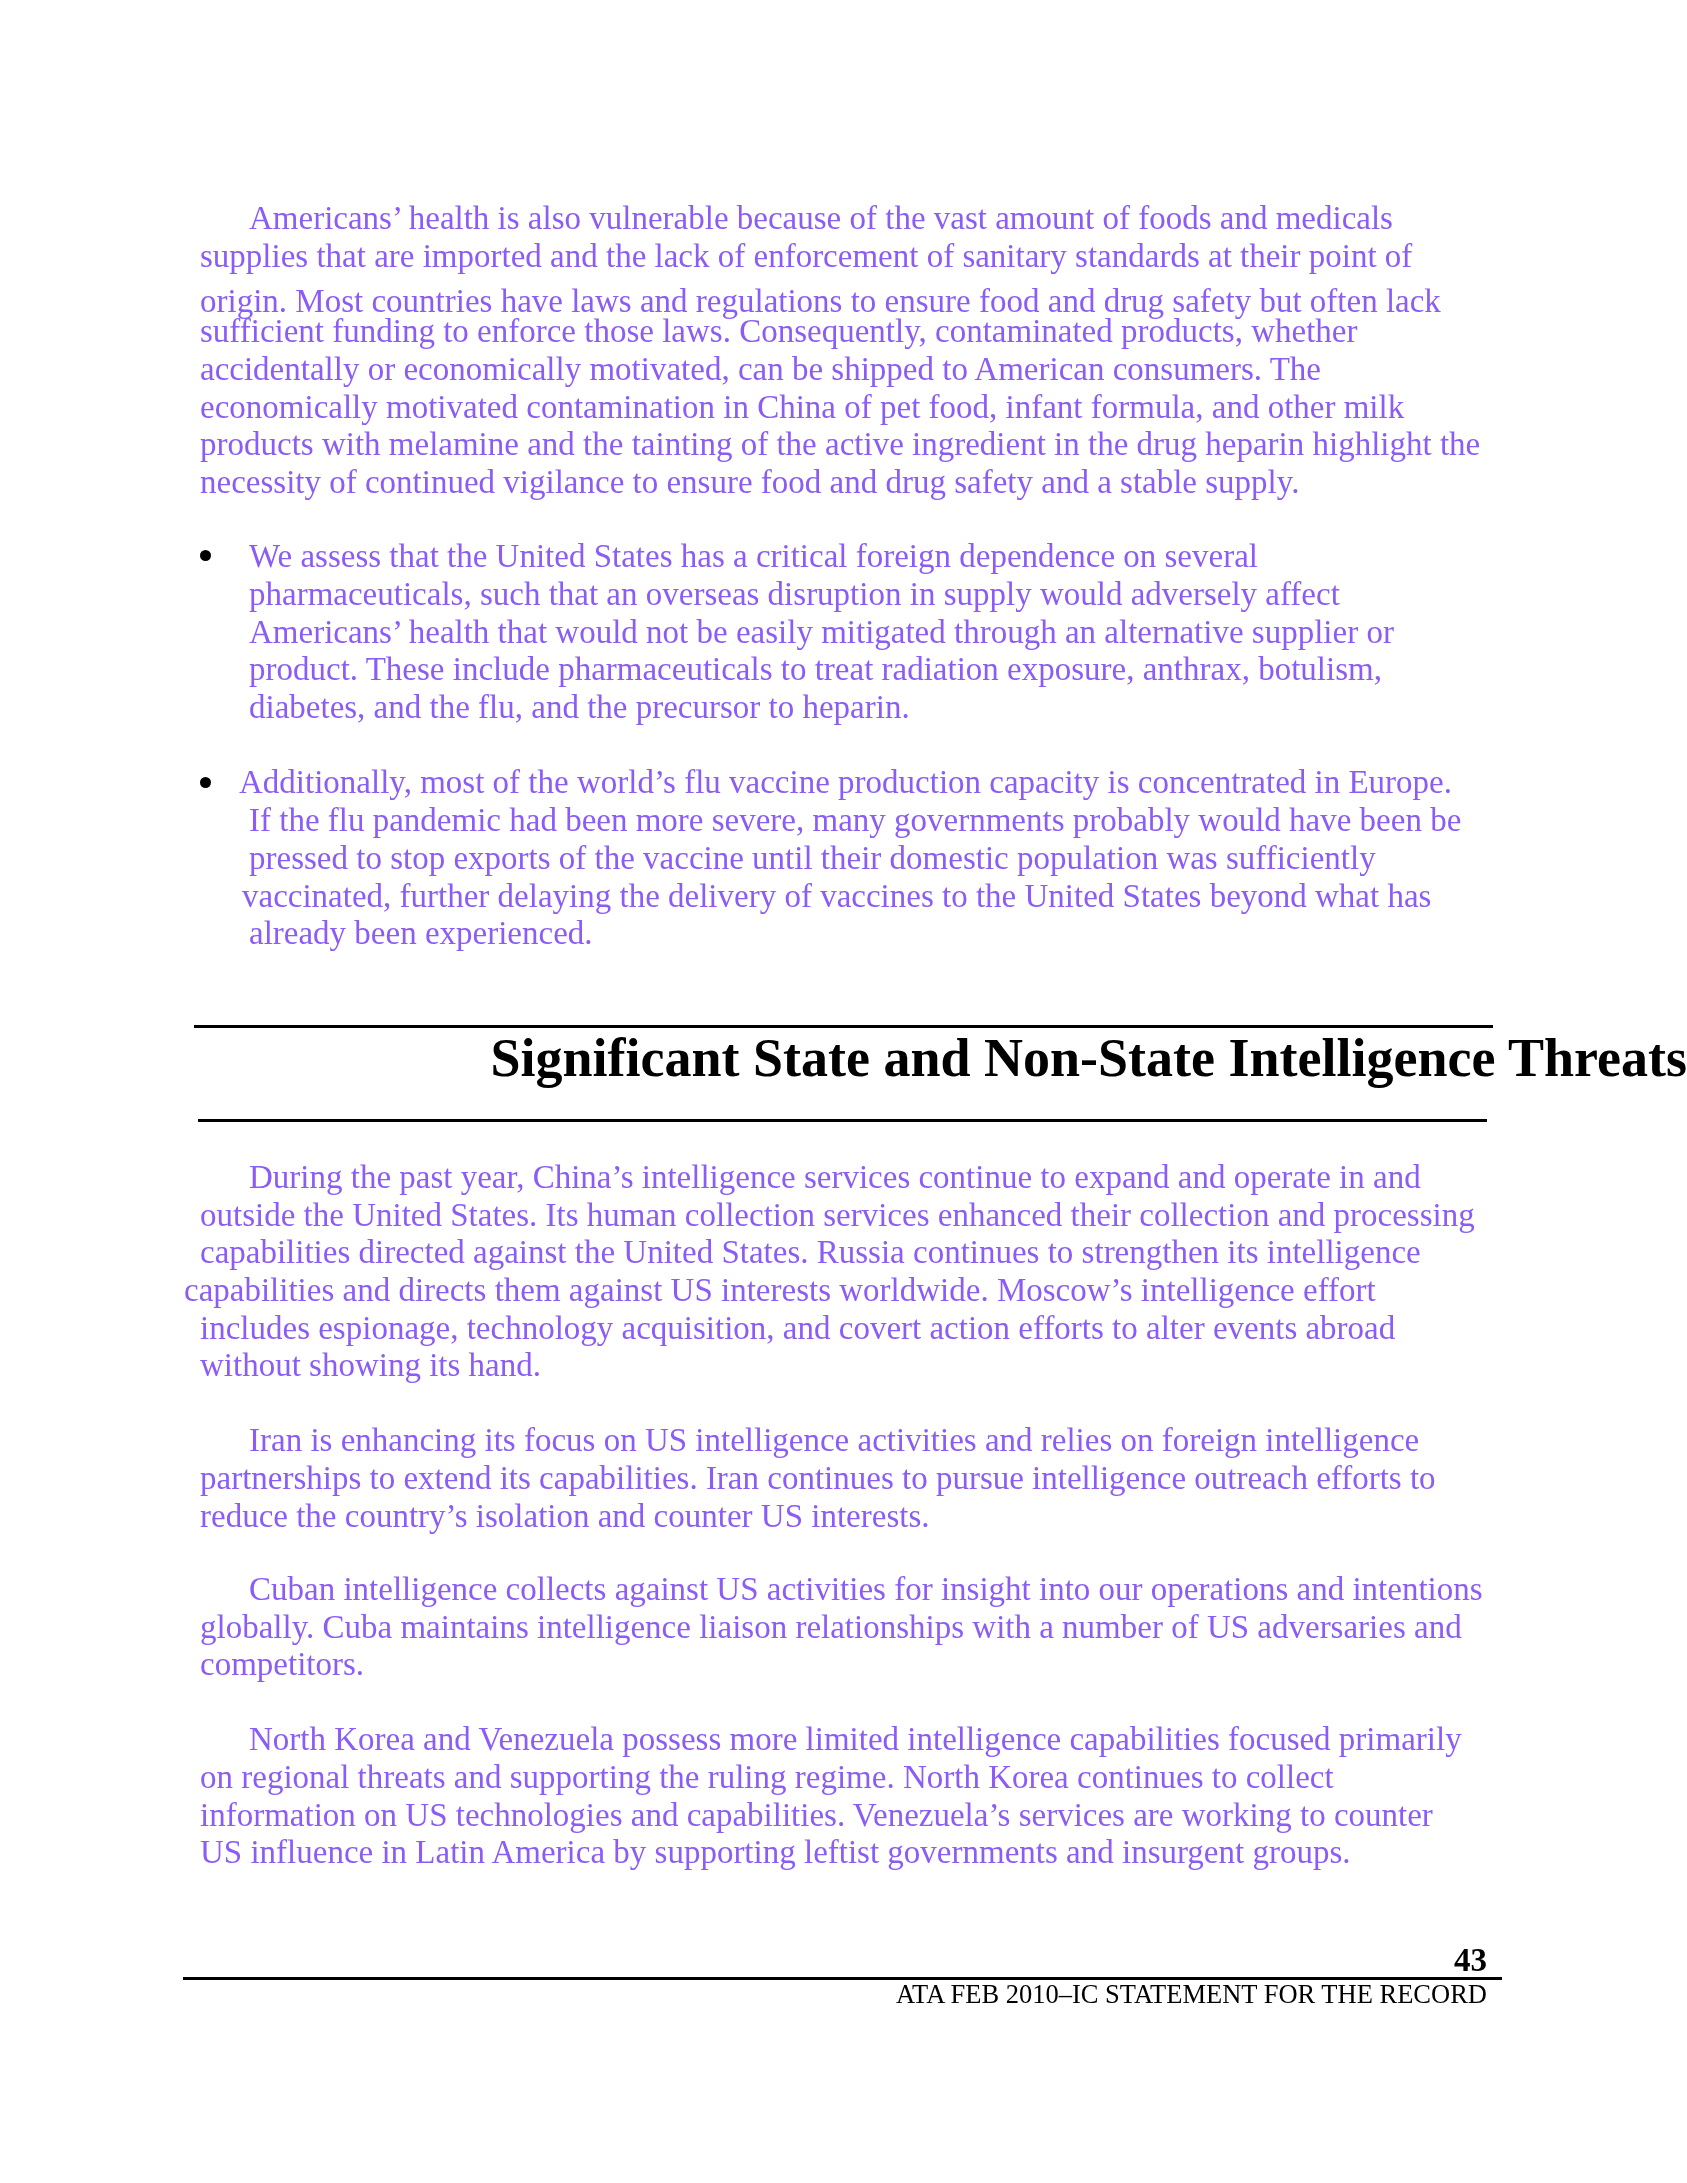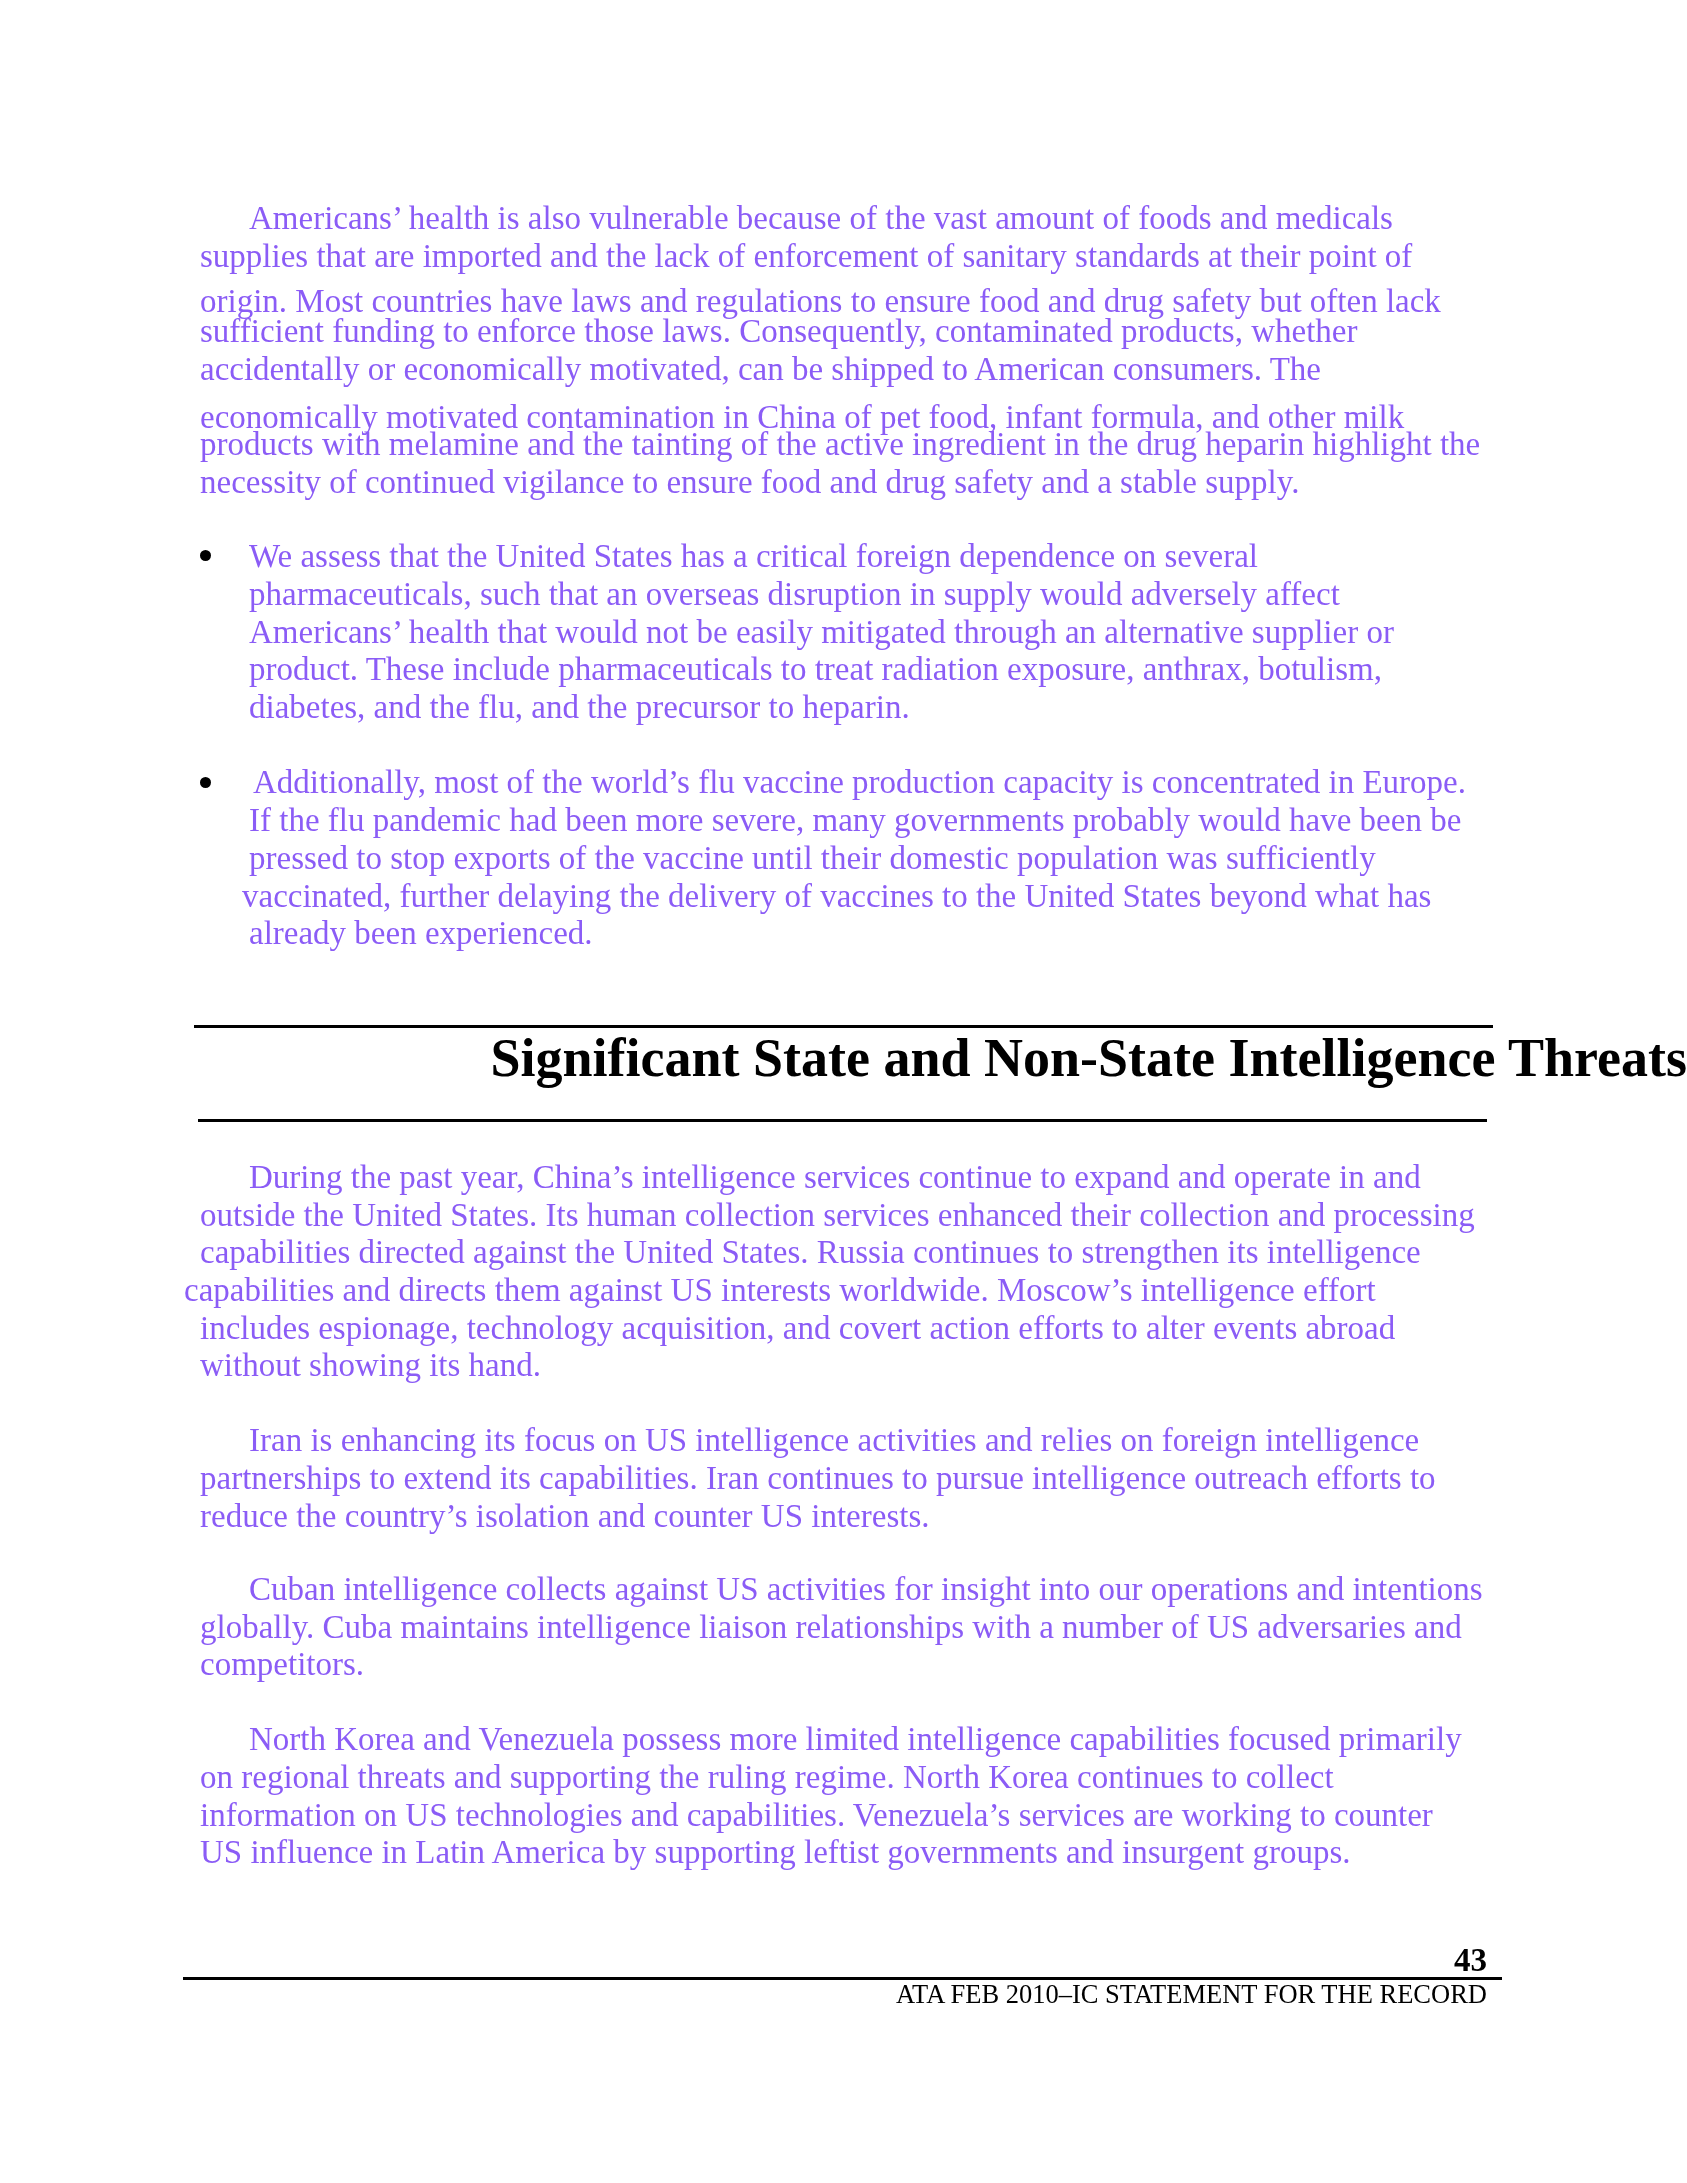--- a/index.html
+++ b/index.html
@@ -54,37 +54,37 @@
 <body>
 
 <div class="page">
 
   <div class="block">
     <div class="line" style="left:249px;top:199px;">Americans’ health is also vulnerable because of the vast amount of foods and medicals</div>
     <div class="line" style="left:200px;top:237px;">supplies that are imported and the lack of enforcement of sanitary standards at their point of</div>
     <div class="line" style="left:200px;top:282px;">origin.  Most countries have laws and regulations to ensure food and drug safety but often lack</div>
     <div class="line" style="left:200px;top:312px;">sufficient funding to enforce those laws.  Consequently, contaminated products, whether</div>
     <div class="line" style="left:200px;top:350px;">accidentally or economically motivated, can be shipped to American consumers.  The</div>
-    <div class="line" style="left:200px;top:388px;margin-top:10px;">economically motivated contamination in China of pet food, infant formula, and other milk</div>
+    <div class="line" style="left:200px;top:388px;">economically motivated contamination in China of pet food, infant formula, and other milk</div>
     <div class="line" style="left:200px;top:425px;">products with melamine and the tainting of the active ingredient in the drug heparin highlight the</div>
     <div class="line" style="left:200px;top:463px;">necessity of continued vigilance to ensure food and drug safety and a stable supply.</div>
   </div>
 
   <div class="block">
     <div class="bullet-dot" style="left:200px;top:550px;"></div>
     <div class="line" style="left:249px;top:537px;">We assess that the United States has a critical foreign dependence on several</div>
     <div class="line" style="left:249px;top:575px;">pharmaceuticals, such that an overseas disruption in supply would adversely affect</div>
     <div class="line" style="left:249px;top:613px;">Americans’ health that would not be easily mitigated through an alternative supplier or</div>
     <div class="line" style="left:249px;top:650px;">product.  These include pharmaceuticals to treat radiation exposure, anthrax, botulism,</div>
     <div class="line" style="left:249px;top:688px;">diabetes, and the flu, and the precursor to heparin.</div>
   </div>
 
   <div class="block">
     <div class="bullet-dot" style="left:200px;top:777px;"></div>
-    <div class="line" style="left:253px;top:763px;text-align:center;">Additionally, most of the world’s flu vaccine production capacity is concentrated in Europe.</div>
+    <div class="line" style="left:239px;top:763px;text-align:center;">Additionally, most of the world’s flu vaccine production capacity is concentrated in Europe.</div>
     <div class="line" style="left:249px;top:801px;">If the flu pandemic had been more severe, many governments probably would have been be</div>
     <div class="line" style="left:249px;top:839px;">pressed to stop exports of the vaccine until their domestic population was sufficiently</div>
     <div class="line" style="left:242px;top:877px;">vaccinated, further delaying the delivery of vaccines to the United States beyond what has</div>
     <div class="line" style="left:249px;top:914px;">already been experienced.</div>
   </div>
 
   <div class="rule" style="left:194px;top:1025px;width:1299px;height:2.6px;"></div>
   <div class="heading" style="top:1031px;">Significant State and Non-State Intelligence Threats</div>
   <div class="rule" style="left:198px;top:1119px;width:1289px;height:2.6px;"></div>
 

